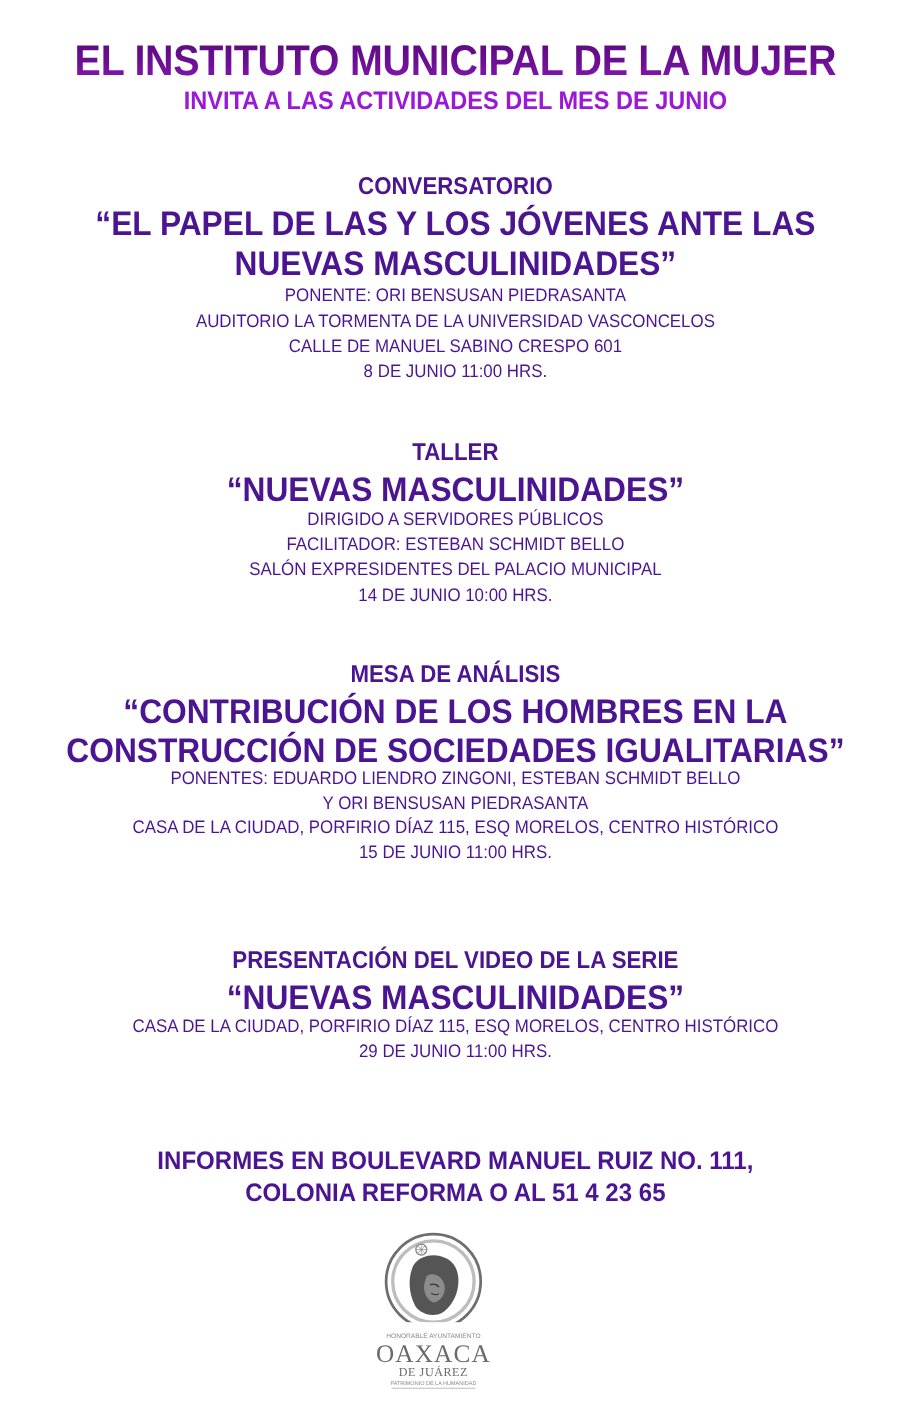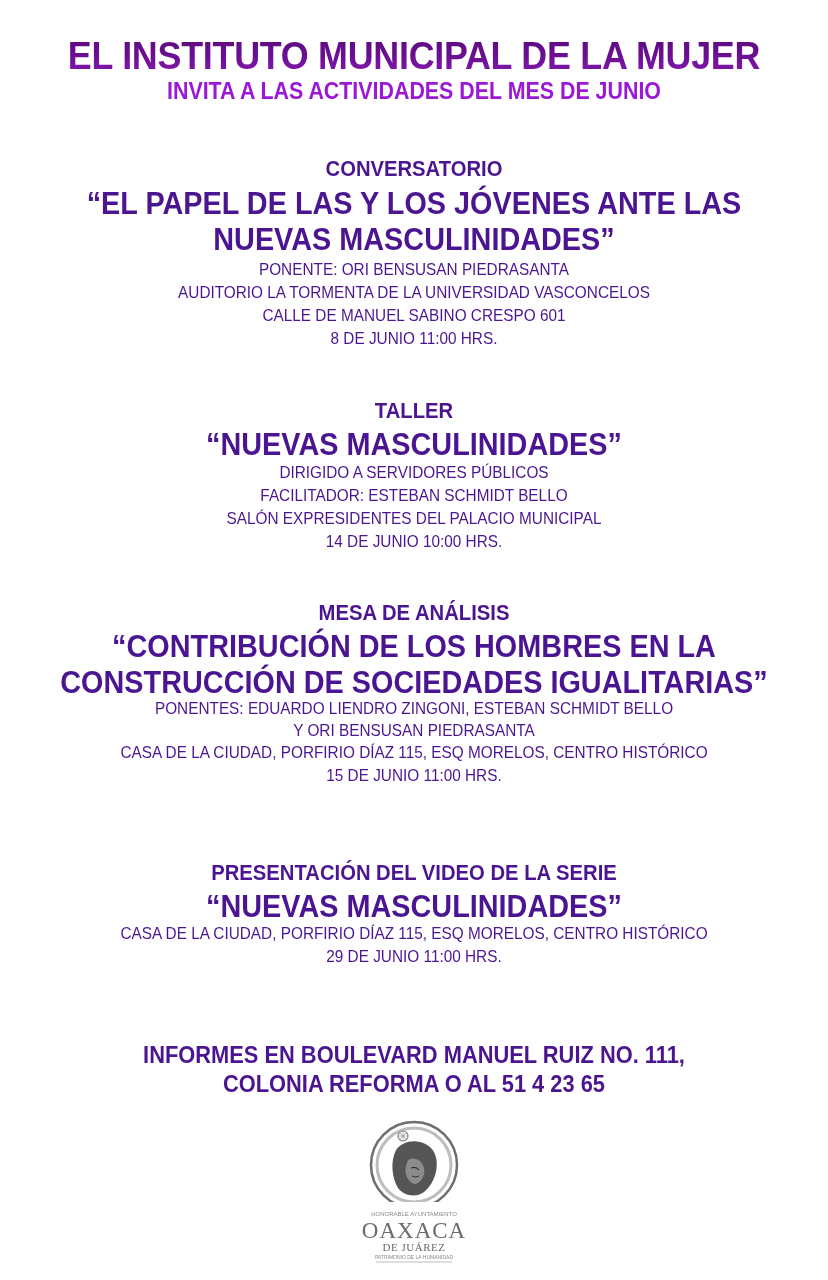--- a/index.html
+++ b/index.html
@@ -58,21 +58,21 @@
       transform: scaleX(0.93);
     }
     .contact {
       font-weight: 700;
       font-size: 23px;
       color: #4b1591;
       transform: scaleX(0.95);
     }
     .logo {
       position: absolute;
-      left: 356px;
+      left: 336px;
       top: 1120px;
       width: 116px;
       height: 145px;
     }
   </style>
 </head>
 <body>
 
 <div class="line main-title" style="top:34px;">EL INSTITUTO MUNICIPAL DE LA MUJER</div>
 <div class="line subtitle" style="top:78px;">INVITA A LAS ACTIVIDADES DEL MES DE JUNIO</div>

